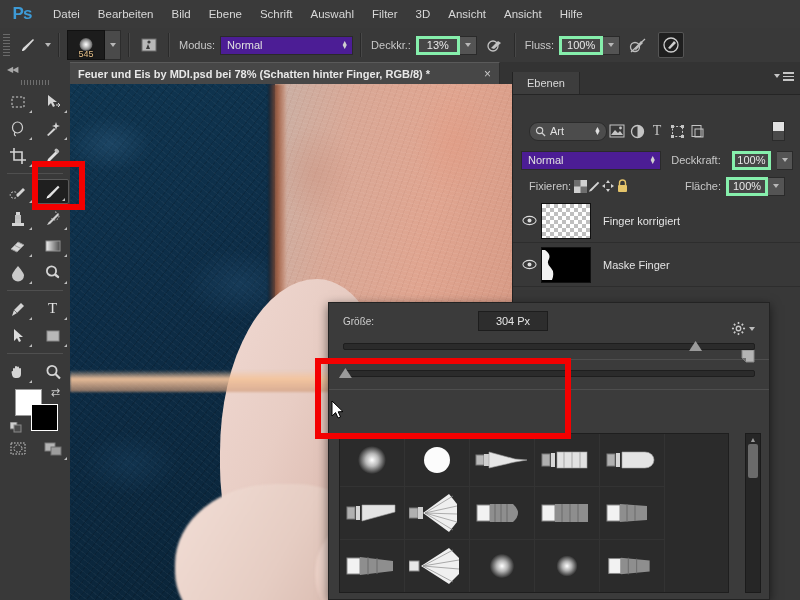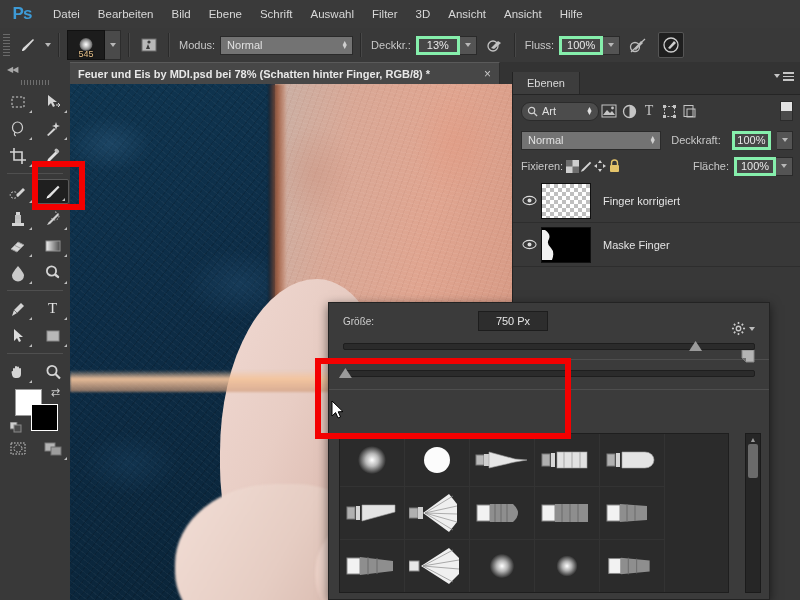--- a/index.html
+++ b/index.html
@@ -29,21 +29,21 @@
             border-top:4px solid #b8b8b8;margin-left:4px;}
   .brush-thumb{width:36px;height:28px;background:#1c1c1c;border:1px solid #111;position:relative;
                display:flex;align-items:flex-end;justify-content:center;}
   .brush-thumb .dot{position:absolute;left:50%;top:7px;transform:translateX(-50%);
       width:13px;height:13px;border-radius:50%;
       background:radial-gradient(circle,#fff 0%,#cfcfcf 25%,#8a8a8a 55%,#2a2a2a 85%);}
   .brush-thumb .num{position:relative;z-index:2;font-size:9px;color:#e6c089;margin-bottom:0px;text-shadow:0 0 2px #000;}
   .thumb-drop{width:15px;height:28px;background:#4a4a4a;border:1px solid #2c2c2c;border-left:none;
               display:flex;align-items:center;justify-content:center;}
   .ob-label{font-size:11px;color:#c8c8c8;margin:0 5px 0 2px;white-space:nowrap;}
-  .combo{height:19px;background:#737373;border:1px solid #2a2a2a;display:flex;align-items:center;
+  .combo{height:19px;background:#4c1d95;border:1px solid #2a2a2a;display:flex;align-items:center;
          padding:0 4px 0 6px;font-size:11px;color:#e0e0e0;box-sizing:border-box;}
   .combo .spin{margin-left:auto;display:flex;flex-direction:column;align-items:center;line-height:4px;color:#cfcfcf;font-size:7px;}
   .numfield{height:19px;background:#464646;border:3px solid #86efac;display:flex;align-items:center;
             justify-content:center;font-size:11px;color:#e8e8e8;box-sizing:border-box;}
   .numdrop{width:17px;height:19px;background:#545454;border:1px solid #2a2a2a;border-left:none;
            display:flex;align-items:center;justify-content:center;box-sizing:border-box;}
   .ob-btn{width:24px;height:24px;display:flex;align-items:center;justify-content:center;}
   .ob-btn.active{background:#1f1f1f;border:1px solid #555;border-radius:2px;}
 
   
@@ -99,28 +99,28 @@
     background:linear-gradient(180deg,rgba(240,190,150,.0),rgba(243,196,157,.95) 40%,rgba(205,150,115,.6));filter:blur(1px);}
 
   
   #layers{left:512px;top:72px;width:288px;height:528px;background:#383838;border-left:1px solid #222;}
   #lp-tabbar{height:22px;background:#333;display:flex;align-items:flex-start;border-bottom:1px solid #252525;}
   #lp-tab{height:22px;padding:0 14px;background:#3d3d3d;display:flex;align-items:center;
           font-size:11px;color:#d9d9d9;border-right:1px solid #272727;}
   #lp-menu{margin-left:auto;margin-right:7px;display:flex;align-items:center;gap:2px;}
   #lp-menu .bars{display:flex;flex-direction:column;gap:2px;}
   #lp-menu .bars i{display:block;width:11px;height:1.5px;background:#c6c6c6;}
-  #lp-filter{height:32px;display:flex;align-items:center;padding:0 8px;gap:0;}
+  #lp-filter{height:32px;display:flex;align-items:center;padding:0 16px;gap:0;margin-top:20px;}
   .filter-combo{width:78px;height:19px;background:#4c4c4c;border:1px solid #2b2b2b;border-radius:9px;
                 display:flex;align-items:center;padding:0 5px;gap:4px;box-sizing:border-box;font-size:11px;color:#e0e0e0;}
   .fico{width:20px;height:20px;display:flex;align-items:center;justify-content:center;color:#c4c4c4;}
   .toggle-sq{width:11px;height:18px;margin-left:auto;
              background:linear-gradient(180deg,#e2e2e2 0 50%,#4a4a4a 50% 100%);border:1px solid #2b2b2b;}
   #lp-blend{height:26px;display:flex;align-items:center;padding:0 8px;gap:6px;}
-  #lp-lock{height:26px;display:flex;align-items:center;padding:0 8px;}
+  #lp-lock{height:26px;display:flex;align-items:center;padding:0 16px;}
   .lock-ico{width:14px;height:14px;display:flex;align-items:center;justify-content:center;color:#cfcfcf;font-size:11px;}
   .layer-row{height:44px;display:flex;align-items:center;border-bottom:1px solid #2d2d2d;padding-left:4px;box-sizing:border-box;}
   .layer-row.sel{background:linear-gradient(90deg,#8c2a3c,#a33449 60%,#96304a);}
   .eye{width:24px;display:flex;align-items:center;justify-content:center;color:#dcdcdc;font-size:10px;}
   .lthumb{width:50px;height:36px;border:1px solid #111;box-sizing:border-box;position:relative;}
   .checker{background-image:
       linear-gradient(45deg,#bfbfbf 25%,transparent 25%,transparent 75%,#bfbfbf 75%),
       linear-gradient(45deg,#bfbfbf 25%,transparent 25%,transparent 75%,#bfbfbf 75%);
       background-size:8px 8px;background-position:0 0,4px 4px;background-color:#ffffff;}
   .checker.red{background-image:
@@ -617,21 +617,21 @@
 
   <div id="bp-newpreset">
     <svg width="14" height="14" viewBox="0 0 14 14">
       <path d="M1 1 H13 V13 H5 L1 9 Z" fill="#b4b4b4" stroke="#868686"></path>
       <path d="M1 9 H5 V13 Z" fill="#6d6d6d"></path>
     </svg>
   </div>
 
   <div class="bp-row" style="height:36px">
     <div class="bp-label">Größe:</div>
-    <div class="bp-value">750 Px</div>
+    <div class="bp-value">304 Px</div>
   </div>
   <div class="slider">
     <div class="track"></div>
     <div class="knob" style="left:84%"></div>
   </div>
 
   <div class="bp-div"></div>
 
   <div class="slider">
     <div class="track"></div>

